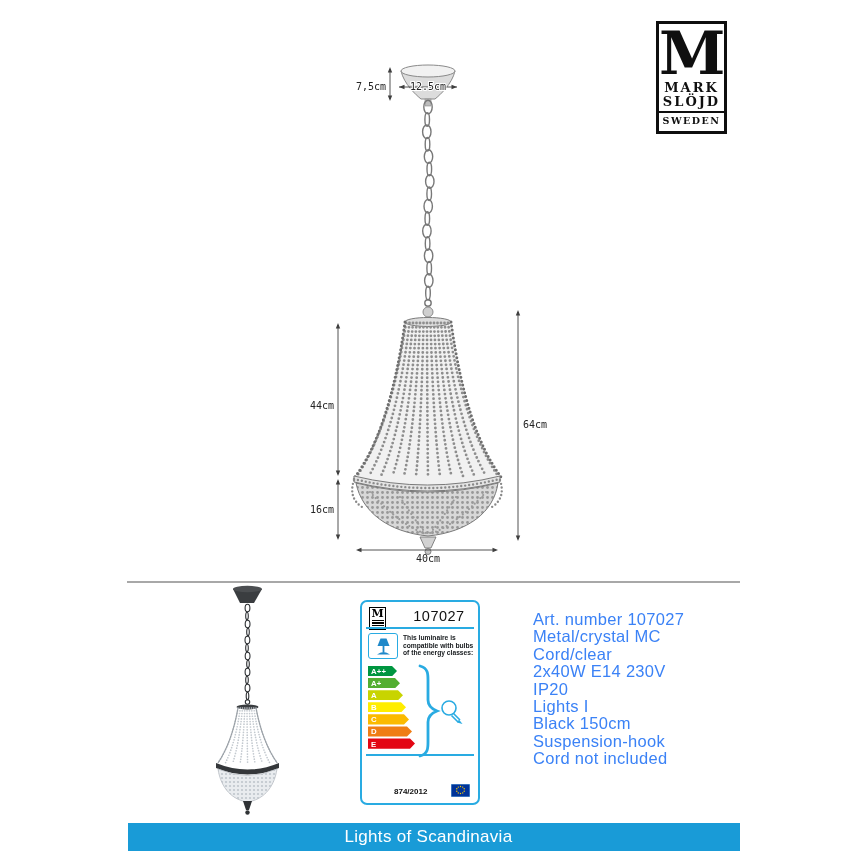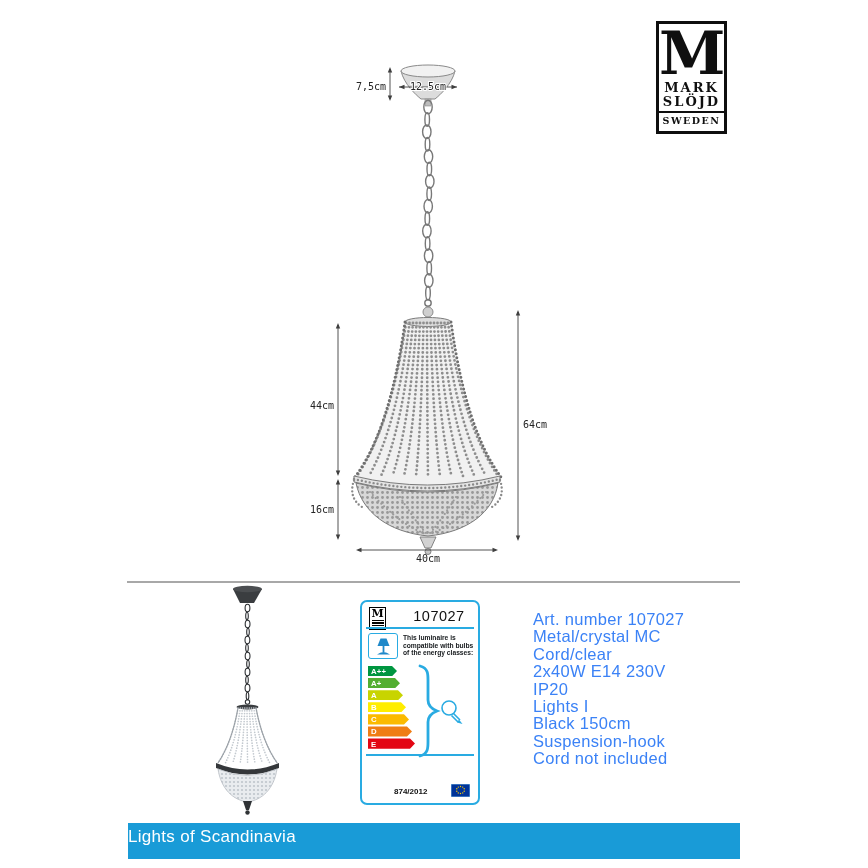--- a/index.html
+++ b/index.html
@@ -53,22 +53,22 @@
        font-size:7.8px;font-weight:700;color:#fff;letter-spacing:0.2px;}
   .bracesvg{position:absolute;left:56px;top:62px;}
   .elabel .reg{position:absolute;left:7px;bottom:7px;font-size:8px;font-weight:700;color:#111;margin-left:25px;}
   .elabel .flag{position:absolute;right:8px;bottom:6px;}
 
   
   .specs{position:absolute;left:533px;top:611px;color:#3b82f6;}
   .specs div{font-size:16.5px;line-height:17.4px;letter-spacing:0.3px;}
 
   
-  .footer{position:absolute;left:128px;top:823px;width:612px;height:36px;
-          color:#fff;text-align:left;line-height:28px;font-size:17px;letter-spacing:0.3px;
+  .footer{position:absolute;left:128px;top:823px;width:612px;height:28px;
+          color:#fff;text-align:center;line-height:28px;font-size:17px;letter-spacing:0.3px;
           padding-right:11px;box-sizing:border-box;}
 </style>
 </head>
 <body>
 
 <div id="page">
 
 
   <div class="brand">
     <div class="m">M</div>

